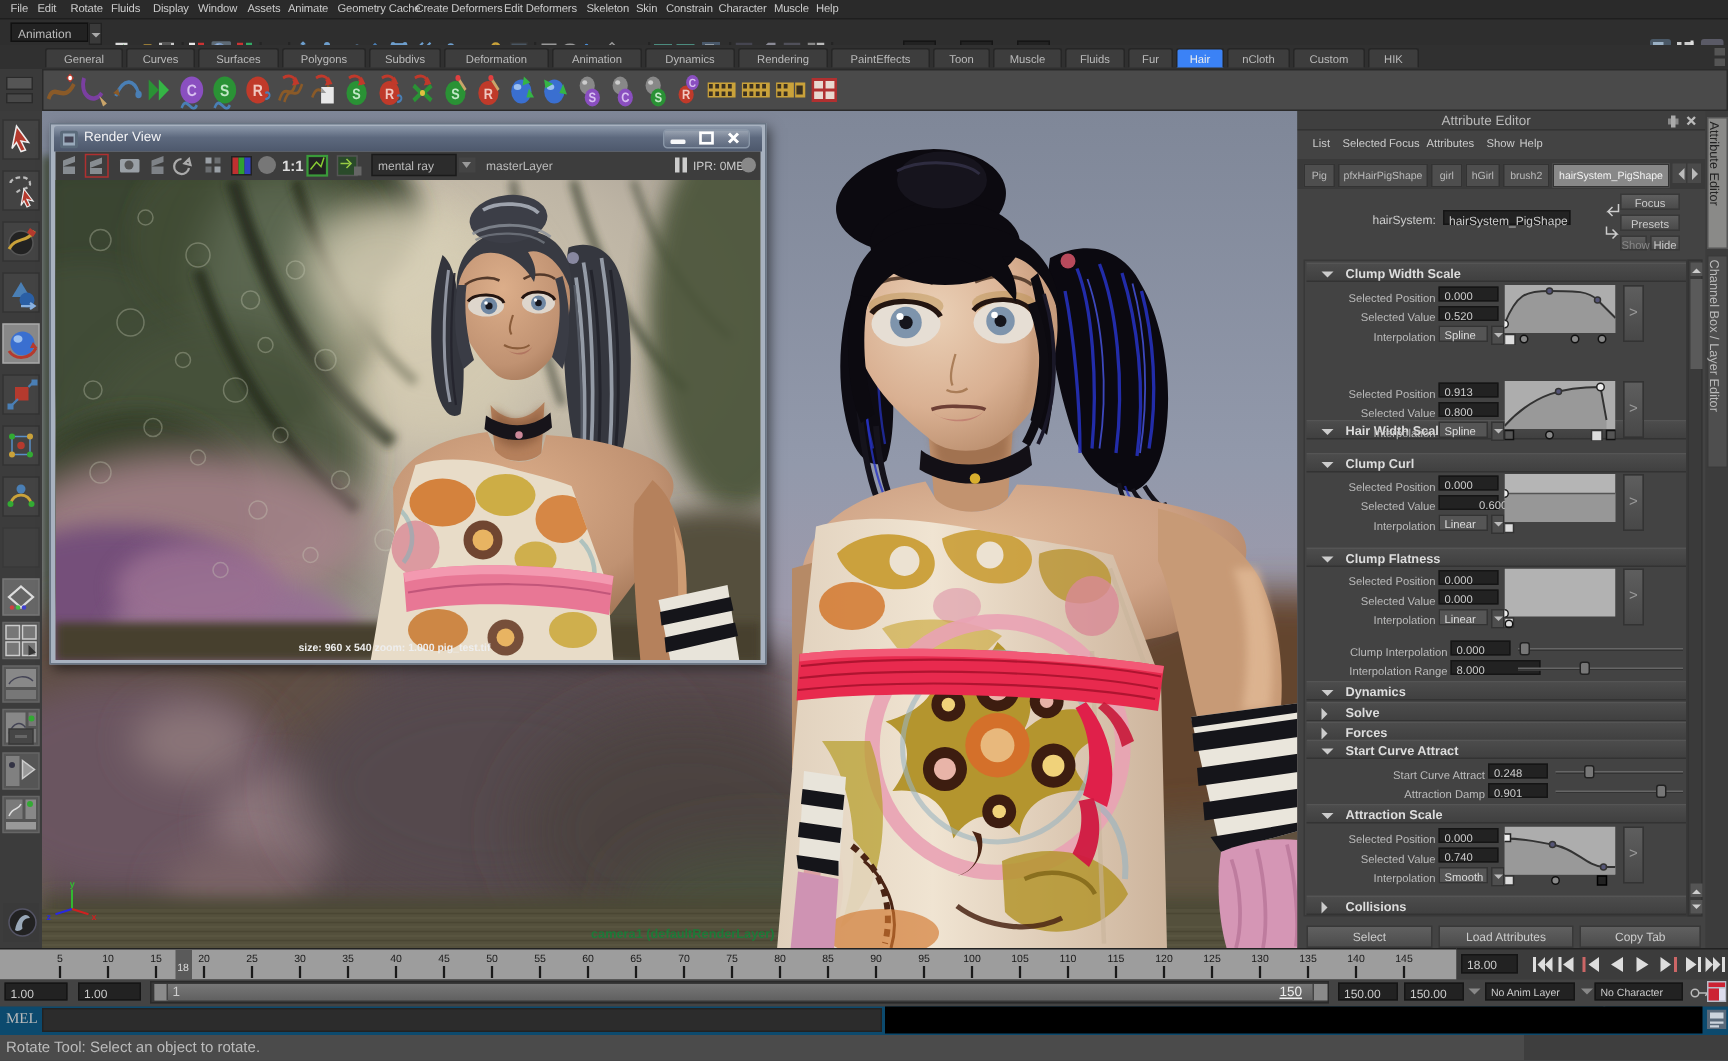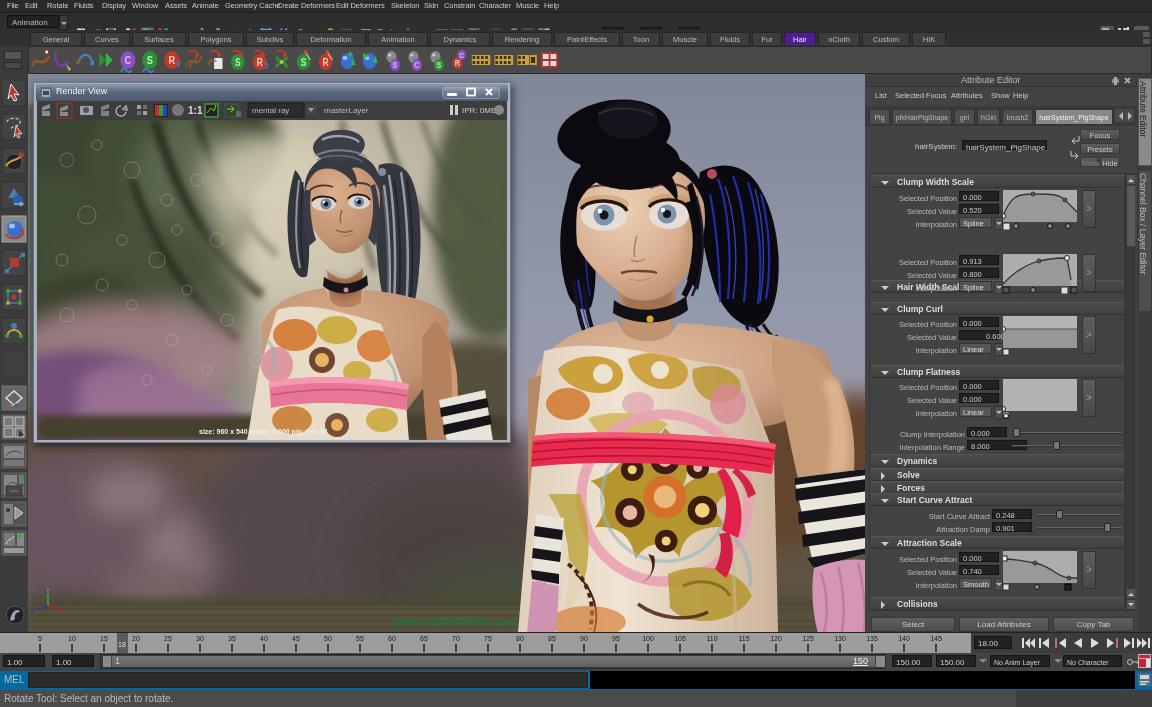--- a/index.html
+++ b/index.html
@@ -7,36 +7,36 @@
 .abs{position:absolute;}
 
 #menubar{left:0;top:0;width:1152px;height:12px;background:#2a2a2a;color:#cccccc;font-size:7.5px;letter-spacing:-0.1px;}
 #menubar span{position:absolute;top:0px;line-height:12px;}
 
 #statusbar{left:0;top:12px;width:1152px;height:18px;background:#2e2e2e;border-top:1px solid #1e1e1e;}
 .ddown{position:absolute;background:#222;border:1px solid #111;color:#bbb;font-size:8px;line-height:13px;padding-left:4px;}
 
 #shelftabs{left:0;top:30px;width:1152px;height:16px;background:#303030;}
 .stab{position:absolute;top:2px;height:13px;background:#3d3d3d;color:#bbb;font-size:7.5px;text-align:center;line-height:13px;border-radius:2px 2px 0 0;border:1px solid #262626;border-bottom:none;}
-.stab.sel{background:#4c1d95;color:#eee;}
+.stab.sel{background:#3b82f6;color:#eee;}
 
 #shelf{left:28px;top:46px;width:1124px;height:28px;background:#4a4a4a;border:1px solid #2a2a2a;}
 #shelfL{left:0;top:46px;width:28px;height:28px;background:#3a3a3a;}
 
 #toolbox{left:0;top:74px;width:28px;height:558px;background:#3c3c3c;}
 
 #viewport{left:28px;top:74px;width:837px;height:559px;background:#6b7283;overflow:hidden;}
 
 #ae{left:865px;top:74px;width:272px;height:559px;background:#434343;font-size:10px;color:#ccc;overflow:hidden;}
 #vtabs{left:1137px;top:74px;width:15px;height:559px;background:#3c3c3c;}
 
 #timeline{left:0;top:632px;width:971px;height:21px;background:#9d9d9d;border-top:1px solid #222;}
 #timeright{left:971px;top:632px;width:181px;height:21px;background:#3c3c3c;border-top:1px solid #222;}
 #rangerow{left:0;top:653px;width:1152px;height:18px;background:#434343;}
-#melrow{left:0;top:671px;width:1152px;height:19px;background:#0369a1;}
+#melrow{left:0;top:671px;width:1152px;height:19px;background:#0c4a6e;font-family:Liberation Serif, serif;}
 #helprow{left:0;top:690px;width:1016px;height:17px;background:#4b4b4b;color:#bbb;font-size:10px;line-height:17px;padding-left:4px;}
 .fld{position:absolute;background:#222;border:1px solid #151515;color:#ccc;font-size:8px;line-height:12px;padding:1px 3px;}
 
 #rv{left:33px;top:82px;width:478px;height:361px;background:#a8b2c0;border:1px solid #6a7685;box-shadow:2px 3px 8px rgba(0,0,0,0.55);}
 #rvtitle{position:absolute;left:2px;top:1px;width:472px;height:17px;background:linear-gradient(#8d99ab,#5d697e 45%,#4d586c);color:#f2f2f2;font-size:11px;border-radius:2px 2px 0 0;}
 #rvtool{position:absolute;left:3px;top:18px;width:470px;height:19px;background:#3d3d3d;}
 #rvimg{position:absolute;left:3px;top:37px;width:470px;height:320px;background:#888;overflow:hidden;}
 
 .aetab{position:absolute;top:3px;height:16px;background:#4e4e4e;border:1px solid #333;color:#bbb;font-size:7px;text-align:center;line-height:15px;overflow:hidden;}
 .aetab.sel{background:#888;color:#f2f2f2;}

